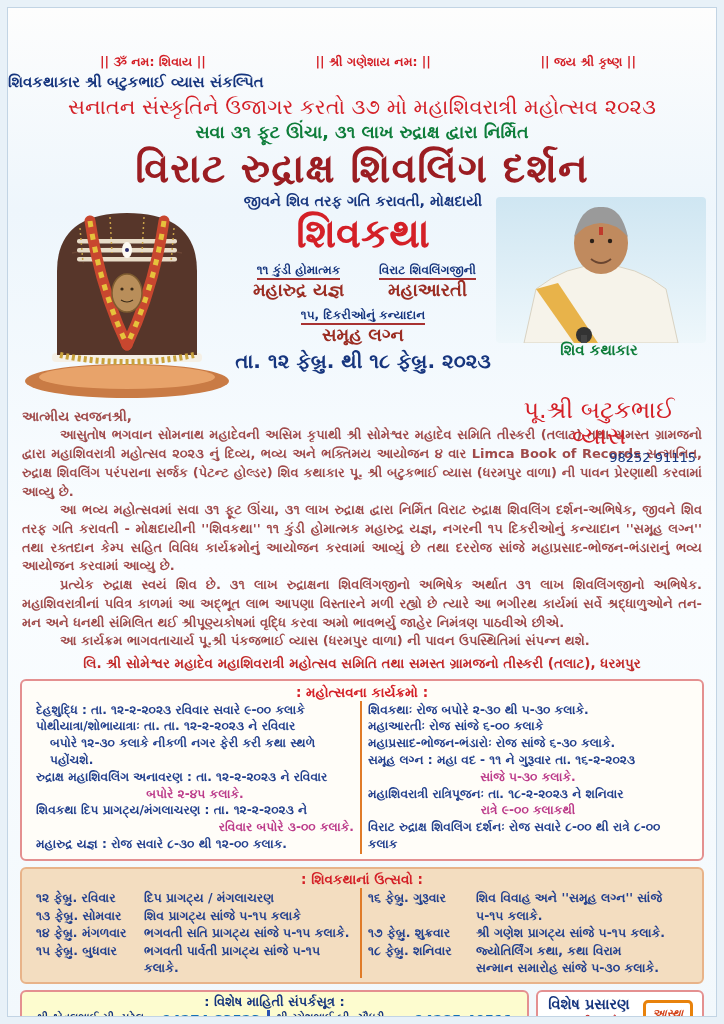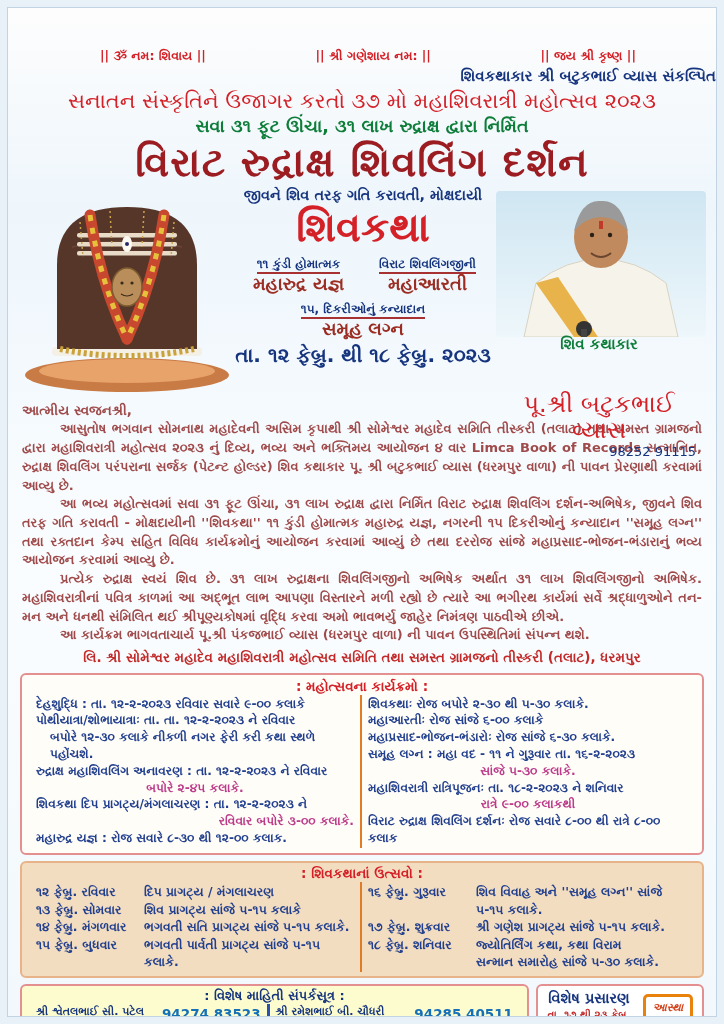--- a/index.html
+++ b/index.html
@@ -3,22 +3,22 @@
 <meta charset="utf-8">
 <style>
   * { margin:0; padding:0; box-sizing:border-box; }
   body { font-family:"DejaVu Sans","Liberation Sans",sans-serif; background:#cfdde9; }
   .poster { position:relative; width:724px; height:1024px; background:#e8f1f8; overflow:hidden; }
   .frame { position:absolute; inset:7px; border:1px solid #c2d4e4;
            background:linear-gradient(180deg,#fdfdfd 0%,#eef6fc 20%,#fafdff 55%,#f2f8fc 100%);
            overflow:hidden; }
 
   .mantra-row { display:flex; justify-content:space-between; padding:40px 80px 0 92px;
-                font-size:12.5px; font-weight:bold; color:#d42027; }
-  .sankalpit { text-align:right; font-size:15px; font-weight:bold; color:#16357e; margin-top:3px; }
+                font-size:12.5px; font-weight:bold; color:#d42027;margin-top:6px; }
+  .sankalpit { text-align:left; font-size:15px; font-weight:bold; color:#16357e; margin-top:3px; }
   .mahotsav  { text-align:center; font-size:21px; font-weight:normal; color:#d42027; margin-top:4px; }
   .nirmit    { text-align:center; font-size:17.5px; font-weight:bold; color:#0e7d3a; margin-top:3px; }
   .main-title{ text-align:center; font-size:40px; font-weight:bold; color:#9b1d22; margin-top:2px;
                letter-spacing:1px; line-height:1.15; }
 
   .hero { position:relative; height:212px; margin-top:2px; }
   .shivling-wrap { position:absolute; left:12px; top:0; width:214px; height:208px; }
   .photo-wrap { position:absolute; right:10px; top:4px; width:210px; height:146px; border-radius:4px; overflow:hidden; }
   .speaker-caption { position:absolute; right:12px; top:148px; width:210px; text-align:center; }
   .speaker-role { font-size:15px; font-weight:bold; color:#0e7d3a; }

